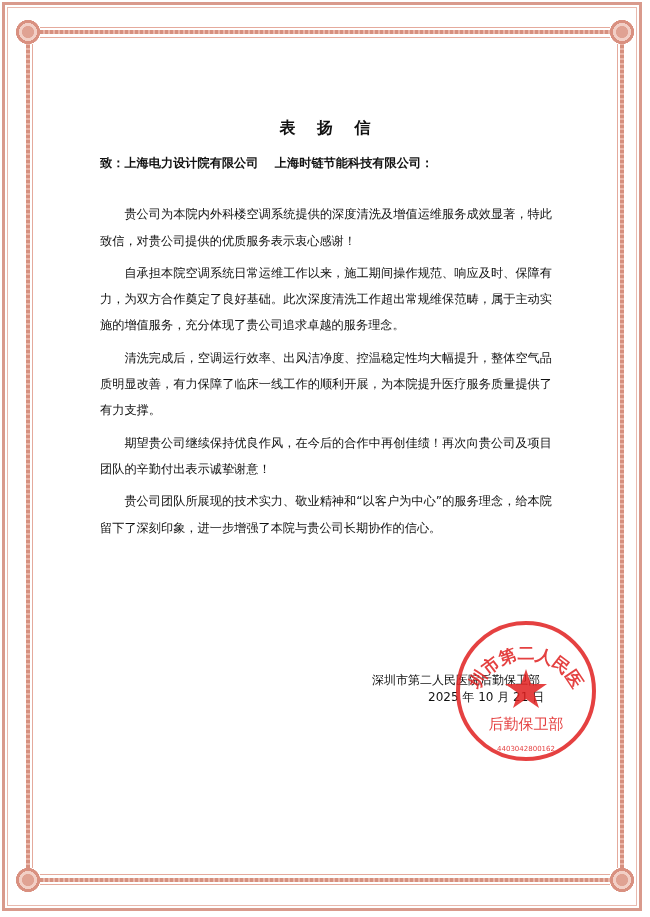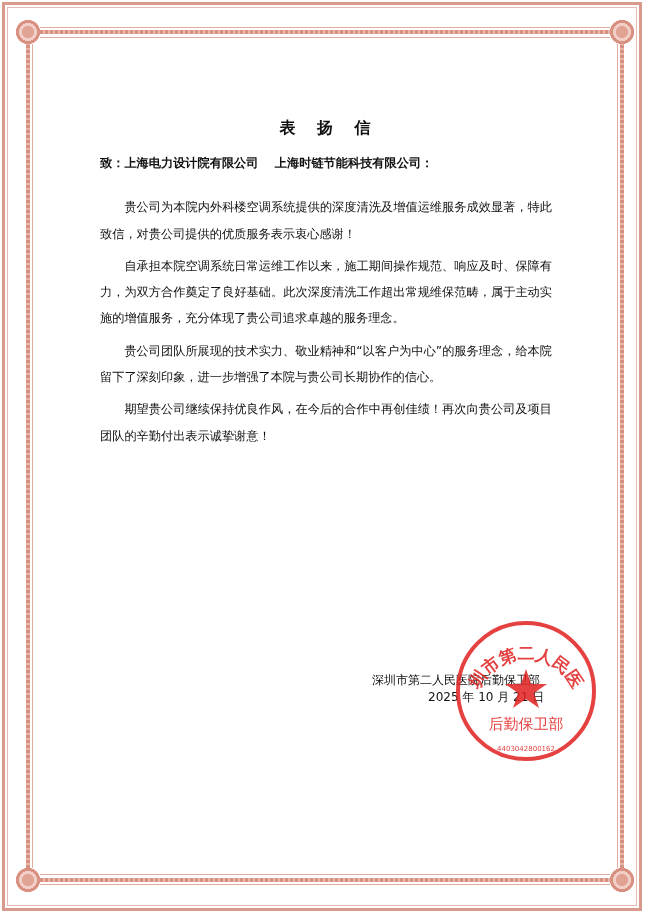--- a/index.html
+++ b/index.html
@@ -12,21 +12,21 @@
   .frame-inner { position:absolute; left:26px; top:30px; width:598px; height:852px; box-sizing:border-box; }
   .bar { position:absolute; background:repeating-linear-gradient(90deg,#d6907f 0 3px,#eab6a9 3px 5px); }
   .bar.h { height:4px; left:14px; right:14px; }
   .bar.v { width:4px; top:14px; bottom:14px; background:repeating-linear-gradient(0deg,#d6907f 0 3px,#eab6a9 3px 5px); }
   .line { position:absolute; background:#e4aa9c; }
   .corner { position:absolute; width:28px; height:28px; border-radius:50%;
             background:radial-gradient(circle,#e0a293 0 30%,#f2cfc6 31% 45%,#d99080 46% 60%,transparent 62%); }
   .title { position:absolute; left:8px; right:0; top:118px; text-align:center; font-size:16px;
            font-weight:bold; letter-spacing:8px; }
   .content { position:absolute; left:100px; top:150px; width:460px; font-size:12.2px; line-height:26.3px; }
-  .salutation { font-weight:bold; margin:0 0 18px 0; }
+  .salutation { font-weight:bold; margin:0 0 25px 0; }
   .para { text-indent:2em; margin:0 8px 6px 0; text-align:justify; }
   .sign { position:absolute; right:110px; top:672px; font-size:12px; text-align:right; }
   .date { position:absolute; left:428px; top:689px; font-size:12px;text-align:center; }
   .seal { position:absolute; left:452px; top:617px; width:148px; height:148px; pointer-events:none; }
 </style>
 </head>
 <body>
 
 <div class="frame-outer"></div>
 <div class="frame-inner">
@@ -45,22 +45,23 @@
   <div class="corner" style="left:-12px;bottom:-12px;"></div>
   <div class="corner" style="right:-12px;bottom:-12px;"></div>
 </div>
 
 <div class="title">表 扬 信</div>
 
 <div class="content">
   <p class="salutation">致：上海电力设计院有限公司　 上海时链节能科技有限公司：</p>
   <p class="para">贵公司为本院内外科楼空调系统提供的深度清洗及增值运维服务成效显著，特此致信，对贵公司提供的优质服务表示衷心感谢！</p>
   <p class="para">自承担本院空调系统日常运维工作以来，施工期间操作规范、响应及时、保障有力，为双方合作奠定了良好基础。此次深度清洗工作超出常规维保范畴，属于主动实施的增值服务，充分体现了贵公司追求卓越的服务理念。</p>
+  <p class="para">清洗完成后，空调运行效率、出风洁净度、控温稳定性均大幅提升，整体空气品质明显改善，有力保障了临床一线工作的顺利开展，为本院提升医疗服务质量提供了有力支撑。</p>
+  <p class="para">期望贵公司继续保持优良作风，在今后的合作中再创佳绩！再次向贵公司及项目团队的辛勤付出表示诚挚谢意！</p>
   <p class="para">贵公司团队所展现的技术实力、敬业精神和“以客户为中心”的服务理念，给本院留下了深刻印象，进一步增强了本院与贵公司长期协作的信心。</p>
-  <p class="para">期望贵公司继续保持优良作风，在今后的合作中再创佳绩！再次向贵公司及项目团队的辛勤付出表示诚挚谢意！</p>
 </div>
 
 <div class="sign">深圳市第二人民医院后勤保卫部</div>
 <div class="date">2025 年 10 月 21 日</div>
 
 <svg class="seal" viewBox="0 0 148 148">
   <defs>
     <path id="topArc" d="M 24 80 A 52 52 0 0 1 124 80"></path>
     <path id="botArc" d="M 38 100 A 44 44 0 0 0 118 92"></path>
   </defs>

